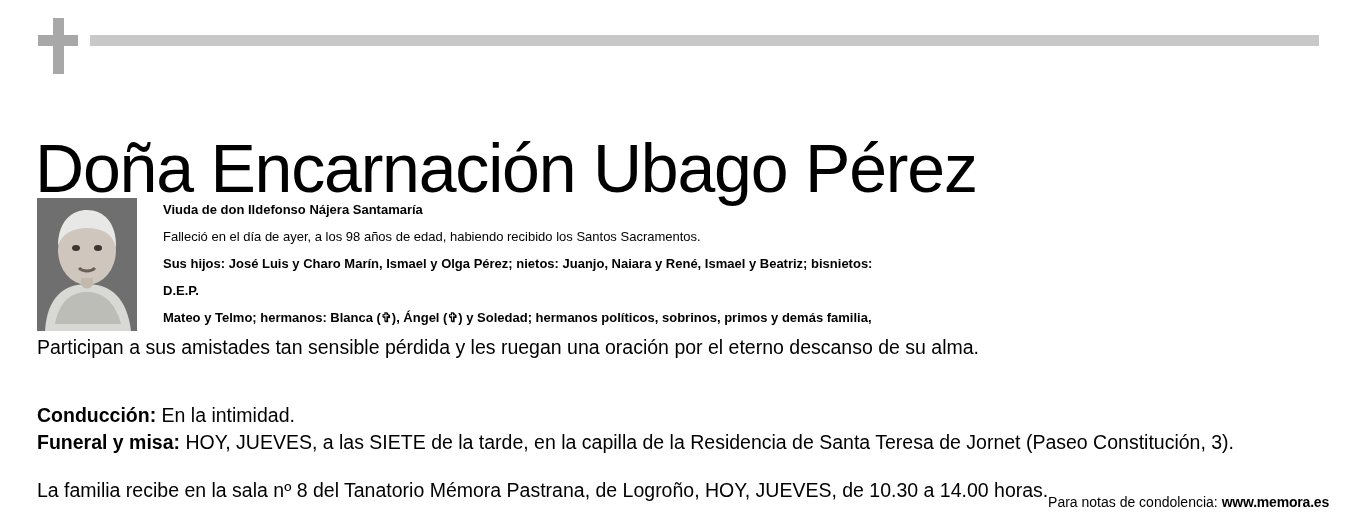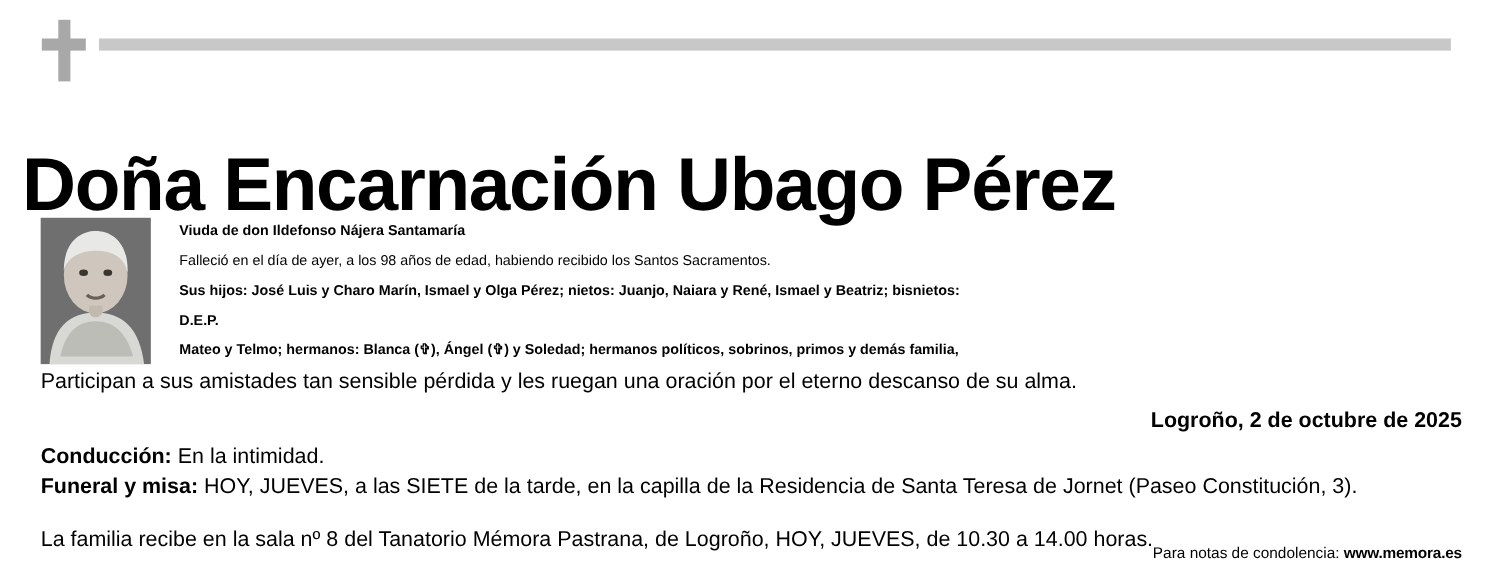--- a/index.html
+++ b/index.html
@@ -55,26 +55,26 @@
     left: 52px;
     right: 0;
     top: 17px;
     height: 11px;
     background: #c8c8c8;
   }
 
   
   .name-heading {
     position: absolute;
-    left: 20px;
+    left: 35px;
     top: 84px;
     right: 34px;
     font-size: 68px;
     line-height: 76px;
-    font-weight: bold;
+    font-weight: normal;
     letter-spacing: -1.2px;
     white-space: nowrap;
   }
 
   
   .portrait {
     position: absolute;
     left: 37px;
     top: 198px;
     width: 100px;
@@ -156,21 +156,20 @@
   <div class="body-block">
     <div class="line b">Viuda de don Ildefonso Nájera Santamaría</div>
     <div class="line">Falleció en el día de ayer, a los 98 años de edad, habiendo recibido los Santos Sacramentos.</div>
     <div class="line b">Sus hijos: José Luis y Charo Marín, Ismael y Olga Pérez; nietos: Juanjo, Naiara y René, Ismael y Beatriz; bisnietos:</div>
     <div class="line b">D.E.P.</div>
     <div class="line b">Mateo y Telmo; hermanos: Blanca (✞), Ángel (✞) y Soledad; hermanos políticos, sobrinos, primos y demás familia,</div>
   </div>
 
   <div class="full-line l-participan">Participan a sus amistades tan sensible pérdida y les ruegan una oración por el eterno descanso de su alma.</div>
 
-  <div class="full-line l-place">Logroño, 2 de octubre de 2025</div>
 
   <div class="full-line l-conduccion"><span class="b">Conducción:</span><span> En la intimidad.</span></div>
 
   <div class="full-line l-funeral"><span class="b">Funeral y misa:</span><span> HOY, JUEVES, a las SIETE de la tarde, en la capilla de la Residencia de Santa Teresa de Jornet (Paseo Constitución, 3).</span></div>
 
   <div class="full-line l-sala">La familia recibe en la sala nº 8 del Tanatorio Mémora Pastrana, de Logroño, HOY, JUEVES, de 10.30 a 14.00 horas.</div>
 
   <div class="full-line l-condolencia"><span>Para notas de condolencia: </span><span class="site">www.memora.es</span></div>
 
 </div>

